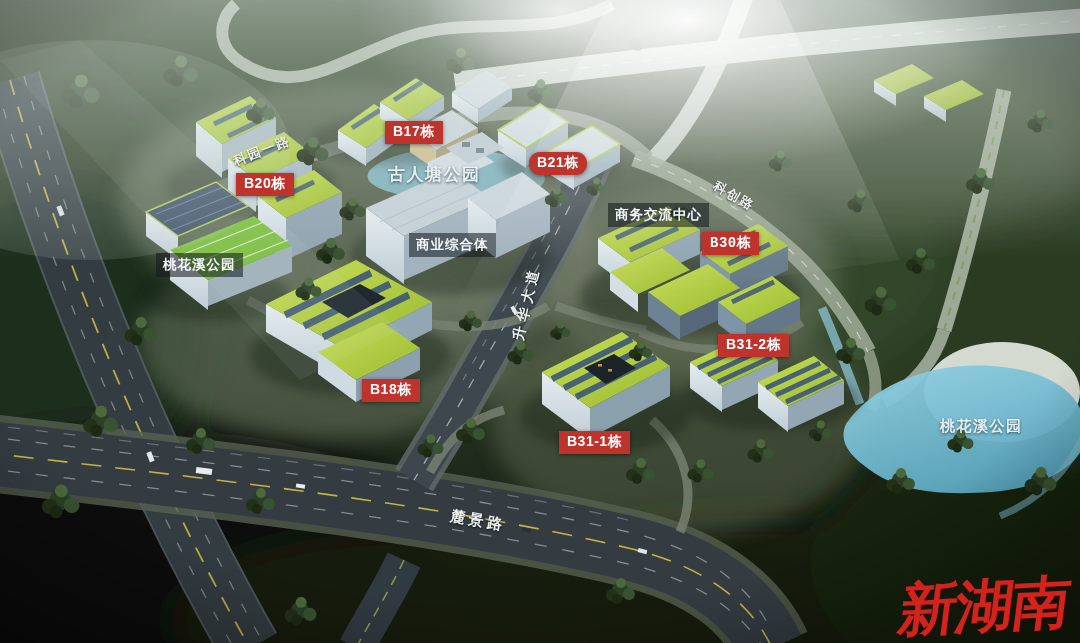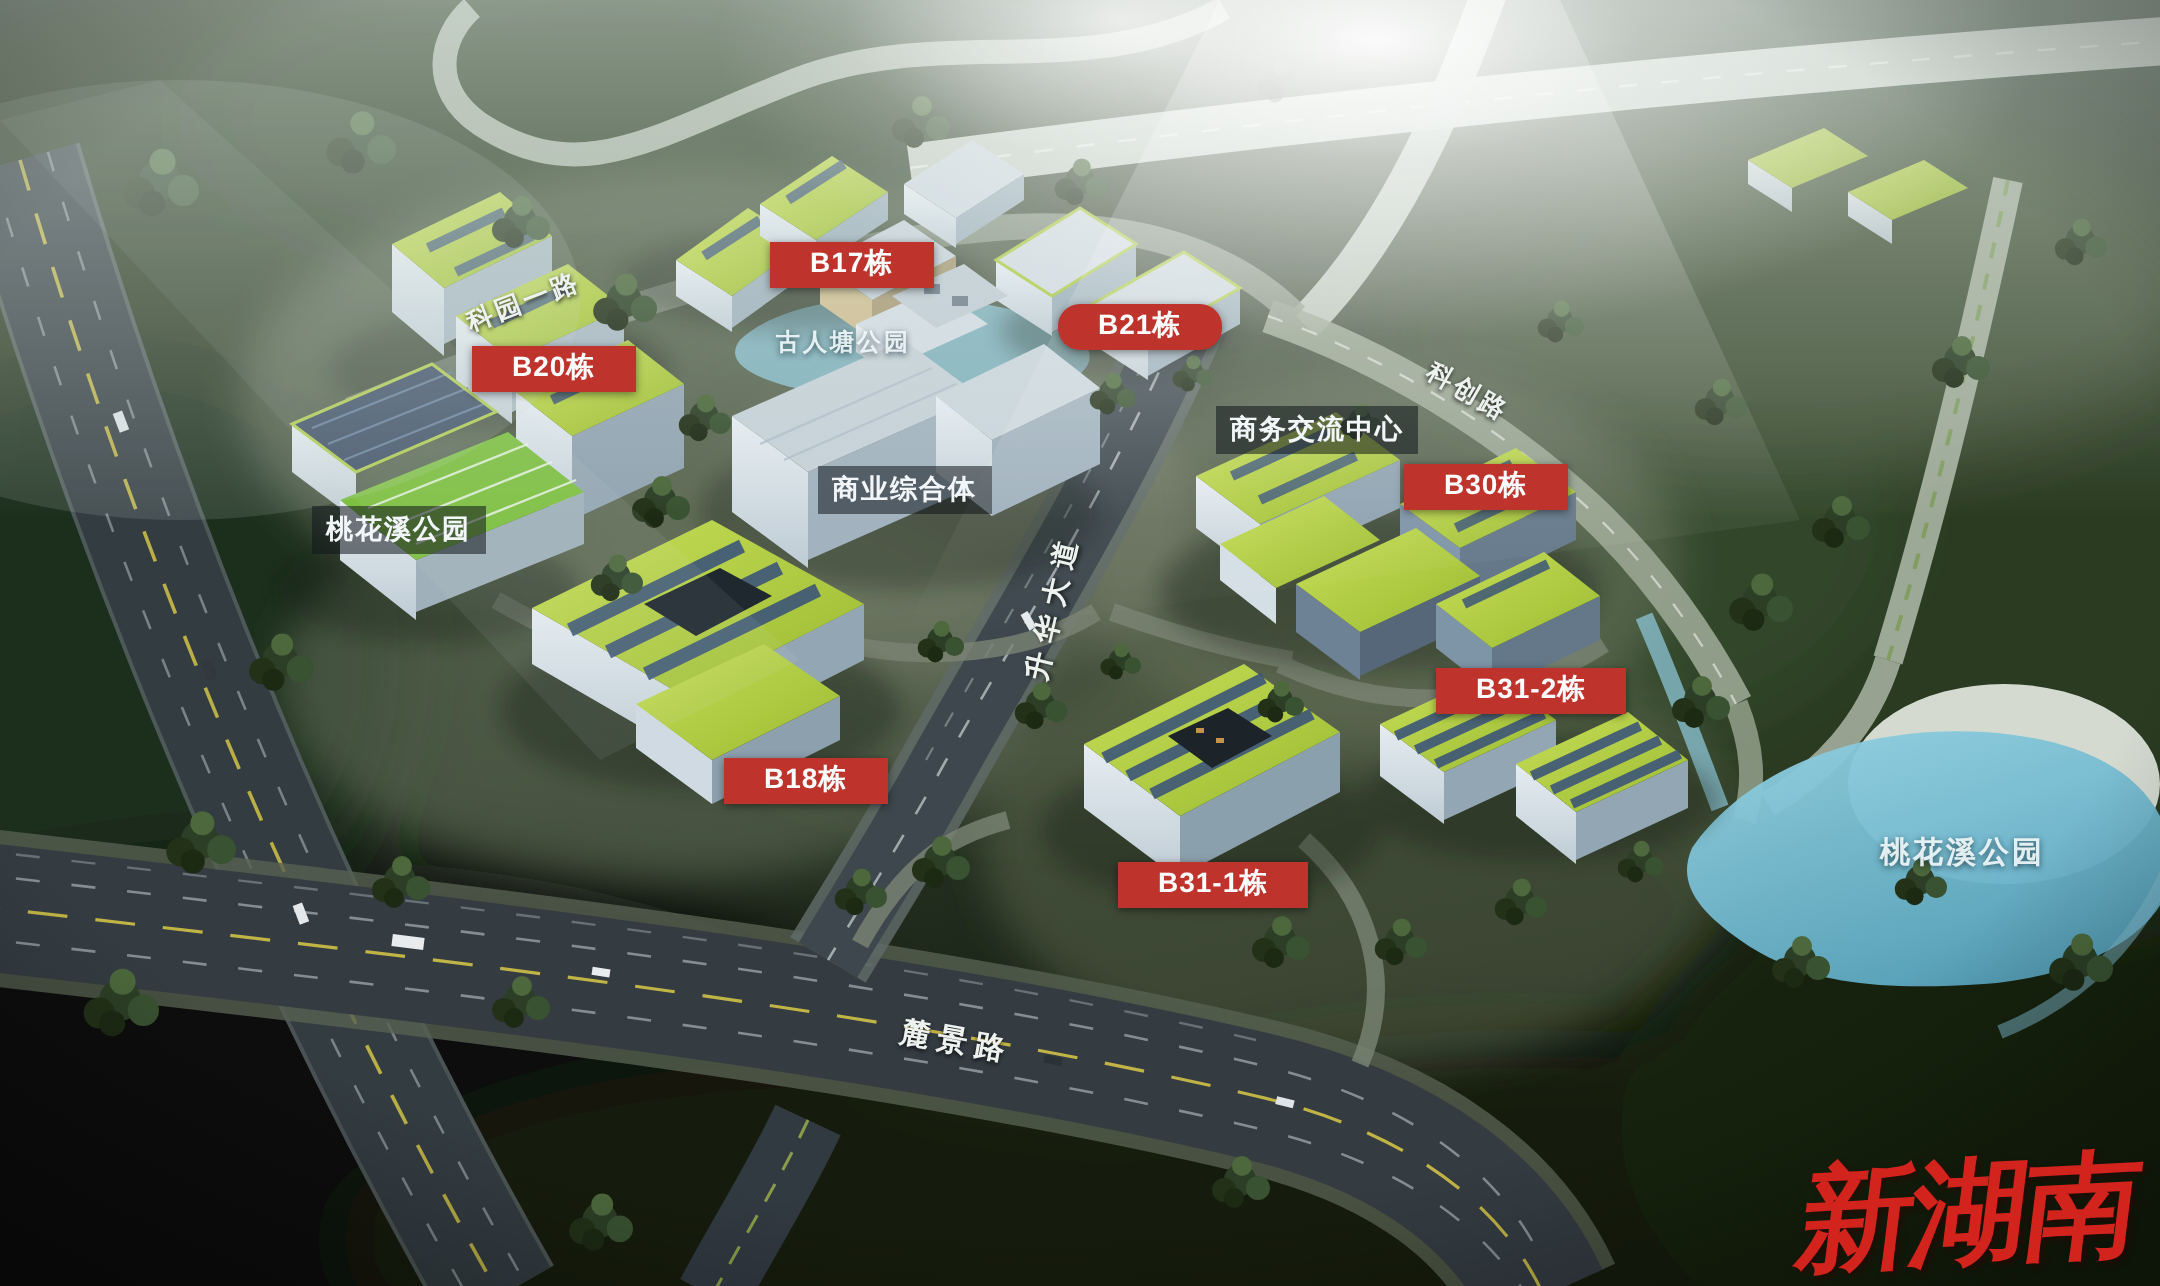--- a/index.html
+++ b/index.html
@@ -1,21 +1,21 @@
 <!DOCTYPE html>
 <html style="--badge-red: #bf332d; --label-dark-bg: rgba(16,22,28,0.55); --logo-red: #d2231d; --logo-gold: #ab8c55; --roof-lime: #aecb3f; --water-teal: #7fc2d8;"><head>
 <meta charset="utf-8">
 <style>
   html,body{margin:0;padding:0;background:#000;}
   .stage{position:relative;width:1080px;height:643px;overflow:hidden;
          background:#243522;font-family:"Liberation Sans","DejaVu Sans",sans-serif;}
   .stage svg{position:absolute;left:0;top:0;}
   .label{position:absolute;white-space:nowrap;z-index:5;}
   .badge{background:var(--badge-red,#bf332d);color:#ffffff;font-weight:bold;font-size:14px;
-         padding:2px 20px 3px;letter-spacing:.5px;box-shadow:0 1px 4px rgba(0,0,0,.45);}
+         padding:2px 8px 3px;letter-spacing:.5px;box-shadow:0 1px 4px rgba(0,0,0,.45);}
   .darklabel{background:var(--label-dark-bg,rgba(16,22,28,.55));color:#f2f6f8;font-size:13.5px;
          font-weight:bold;padding:3px 7px;letter-spacing:1px;}
   .parklabel{color:rgba(240,248,250,.92);font-size:14px;font-weight:bold;letter-spacing:1.5px;
          text-shadow:0 1px 3px rgba(0,25,35,.65);}
   .roadlabel{color:#edf2ef;font-weight:bold;text-shadow:0 1px 2px rgba(0,0,0,.75);}
   .logo{position:absolute;right:12px;bottom:8px;text-align:center;z-index:6;}
   .logo-cn{color:var(--logo-red,#d2231d);font-family:"DejaVu Serif","Liberation Serif",serif;
          font-weight:bold;font-size:58px;line-height:1;letter-spacing:-2px;
          transform:skewX(-10deg) rotate(-3deg);
          text-shadow:2px 2px 3px rgba(50,0,0,.45);}
@@ -385,31 +385,31 @@
     <ellipse cx="90" cy="150" rx="200" ry="110" fill="#cfdcd2" opacity="0.14"></ellipse>
   </g>
   <rect width="1080" height="643" fill="url(#vig)"></rect>
 </svg>
 
   <div class="label roadlabel" style="left:262px;top:151px;font-size:13px;letter-spacing:2px;transform:translate(-50%,-50%) rotate(-21deg);">科园一路</div>
   <div class="label roadlabel" style="left:734px;top:196px;font-size:13px;letter-spacing:2px;transform:translate(-50%,-50%) rotate(30deg);">科创路</div>
   <div class="label roadlabel" style="left:527px;top:303px;font-size:14px;letter-spacing:5px;transform:translate(-50%,-50%) rotate(-77deg);">升华大道</div>
   <div class="label roadlabel" style="left:478px;top:521px;font-size:15px;letter-spacing:4px;transform:translate(-50%,-50%) rotate(10deg);">麓景路</div>
 
-  <div class="label parklabel" style="left:388px;top:163px;font-size:12px;">古人塘公园</div>
+  <div class="label parklabel" style="left:388px;top:163px;font-size:17px;">古人塘公园</div>
   <div class="label parklabel" style="left:908px;top:417px;font-size:15px;padding-left:32px;">桃花溪公园</div>
 
   <div class="label darklabel" style="left:409px;top:233px;text-align:right;">商业综合体</div>
   <div class="label darklabel" style="left:608px;top:203px;">商务交流中心</div>
   <div class="label darklabel" style="left:156px;top:253px;">桃花溪公园</div>
 
   <div class="label badge" style="left:385px;top:121px;">B17栋</div>
   <div class="label badge" style="left:529px;top:152px;border-radius:11px;">B21栋</div>
   <div class="label badge" style="left:236px;top:173px;">B20栋</div>
-  <div class="label badge" style="left:702px;top:232px;">B30栋</div>
+  <div class="label badge" style="left:702px;top:232px;font-family:Liberation Mono, monospace;">B30栋</div>
   <div class="label badge" style="left:718px;top:334px;">B31-2栋</div>
   <div class="label badge" style="left:362px;top:356px;margin-top:23px;">B18栋</div>
   <div class="label badge" style="left:559px;top:431px;">B31-1栋</div>
 
   <div class="logo">
     <div class="logo-cn">新湖南</div>
   </div>
 
 </div>
 

